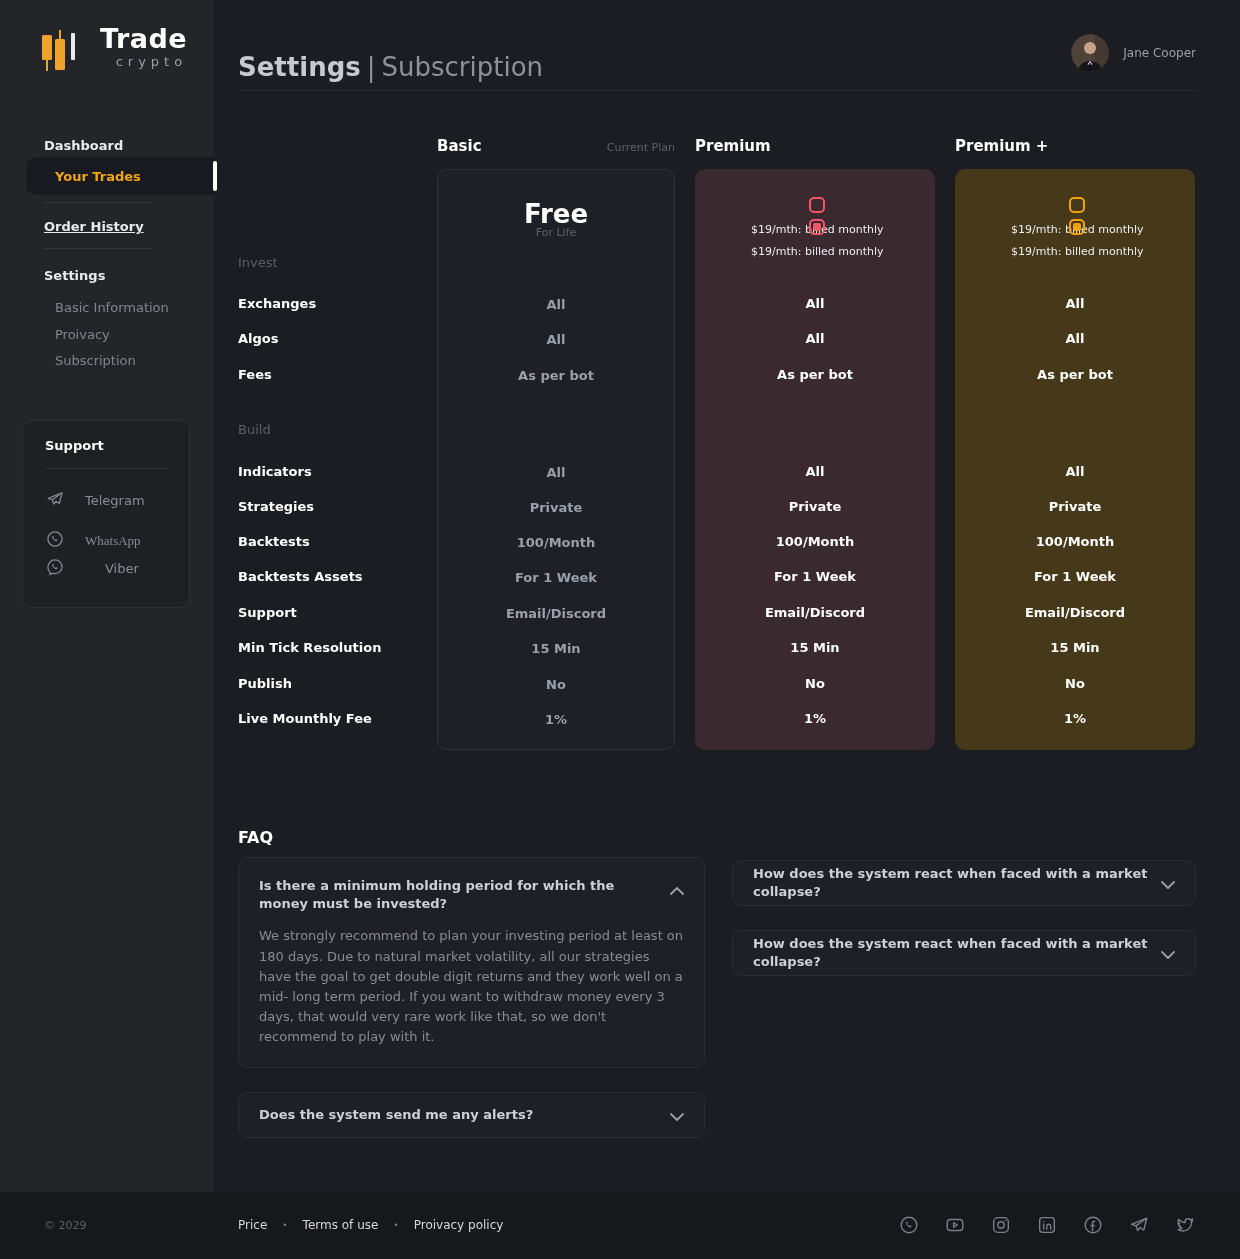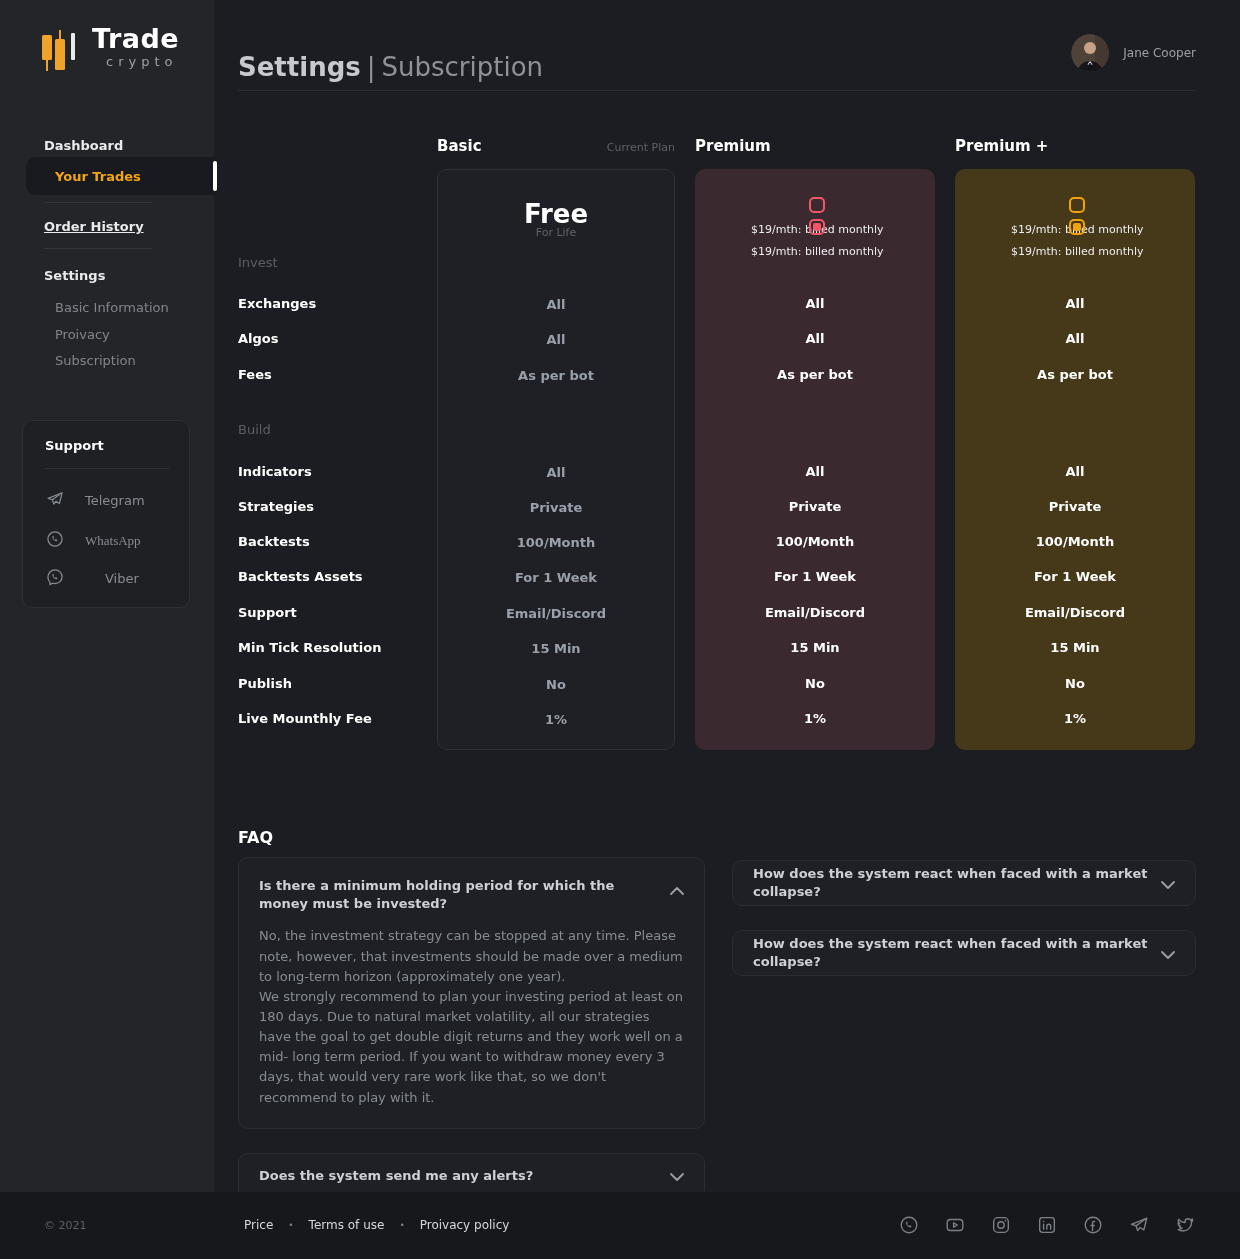--- a/index.html
+++ b/index.html
@@ -5,21 +5,21 @@
   * { margin:0; padding:0; box-sizing:border-box; }
   html,body { width:1240px; height:1259px; }
   body {
     background:#1c1d22;
     font-family:"DejaVu Sans","Liberation Sans",sans-serif;
     color:#ffffff; position:relative; overflow:hidden;
   }
   
   .sidebar { position:absolute; left:0; top:0; width:214px; height:1192px; background:#242529; }
   .logo { position:absolute; left:42px; top:24px; display:flex; align-items:flex-start; }
-  .logo-text { padding-left:16px; }
+  .logo-text { padding-left:24px;text-align:right; }
   .logo-title { font-size:27px; font-weight:bold; color:#fff; line-height:1.1; letter-spacing:.5px; }
   .logo-sub { font-size:13px; color:#9ba0a8; letter-spacing:5px; margin-top:0; padding-left:14px; }
   .nav-item { position:absolute; left:44px; font-size:13px; font-weight:bold; color:#e9eaec; cursor:pointer; }
   .nav-sub { position:absolute; left:55px; font-size:13px; color:#80858d; cursor:pointer; }
   .trades-row { position:absolute; left:26px; top:157px; width:188px; height:38px; background:#191a1f;
     border-radius:10px 0 0 10px; display:flex; align-items:center; cursor:pointer; }
   .trades-row span { padding-left:29px; font-size:13px; font-weight:bold; color:#f2a516; }
   .active-indicator { position:absolute; left:213px; top:161px; width:4px; height:30px; background:#ffffff; border-radius:2px; z-index:6; }
   .side-divider { position:absolute; left:44px; width:108px; height:1px; background:rgba(255,255,255,.08); }
   .support-box { position:absolute; left:22px; top:420px; width:168px; height:188px;
@@ -80,21 +80,21 @@
   .faq-a p + p { margin-top:0; }
   .faq-collapsed { height:46px; display:flex; align-items:center; justify-content:space-between; padding:0 20px; }
   .faq-collapsed .faq-q { padding-right:0; }
   .faq-col-l .faq-collapsed { margin-top:24px; }
   .faq-col-r .faq-collapsed + .faq-collapsed { margin-top:24px; }
   .chev { position:absolute; right:20px; top:22px; }
   .faq-collapsed .chev { position:static; }
   
   .footer { position:absolute; left:0; top:1192px; width:1240px; height:67px; background:#17181c; }
   .copyright { position:absolute; left:44px; top:27px; font-size:11px; color:#5b5f66; }
-  .foot-links { position:absolute; left:244px; top:26px; display:flex; align-items:center; gap:15px; font-size:12px; color:#d6d8db; }
+  .foot-links { position:absolute; left:238px; top:26px; display:flex; align-items:center; gap:15px; font-size:12px; color:#d6d8db; }
   .foot-links a { color:#d6d8db; text-decoration:none; cursor:pointer; }
   .foot-dot { color:#787d85; font-size:9px; }
   .socials { position:absolute; right:44px; top:22px; display:flex; gap:24px; }
   .socials span { cursor:pointer; display:inline-flex; }
 </style>
 </head>
 <body>
 
 <aside class="sidebar">
   <div class="logo">
@@ -139,21 +139,21 @@
     </div>
     <div class="support-item" style="top:108px;font-family:Liberation Serif, serif;">
       <span>
         <svg width="20" height="20" viewBox="0 0 24 24" fill="none" stroke="#878c94" stroke-width="1.5">
           <circle cx="12" cy="12" r="8.5"></circle>
           <path d="M9.3 8.2c.3-.1.6 0 .7.3l.6 1.2c.1.2 0 .5-.2.7l-.5.5c.4 1 1.2 1.8 2.2 2.2l.5-.5c.2-.2.5-.3.7-.2l1.2.6c.3.1.4.4.3.7-.2.6-.8 1-1.4.9-2.4-.3-4.3-2.2-4.6-4.6-.1-.7.3-1.3.5-1.8z" fill="#878c94" stroke="none"></path>
         </svg>
       </span>
       <span>WhatsApp</span>
     </div>
-    <div class="support-item" style="top:146px;gap:40px;">
+    <div class="support-item" style="top:136px;gap:40px;">
       <span>
         <svg width="20" height="20" viewBox="0 0 24 24" fill="none" stroke="#878c94" stroke-width="1.5">
           <path d="M12 3.5c4.7 0 8.5 3.6 8.5 8.2 0 4.6-3.8 8.2-8.5 8.2-.9 0-1.8-.1-2.6-.4L6 21v-2.6c-1.5-1.5-2.5-3.4-2.5-5.7C3.5 7.1 7.3 3.5 12 3.5z"></path>
           <path d="M9.3 8.2c.3-.1.6 0 .7.3l.6 1.2c.1.2 0 .5-.2.7l-.5.5c.4 1 1.2 1.8 2.2 2.2l.5-.5c.2-.2.5-.3.7-.2l1.2.6c.3.1.4.4.3.7-.2.6-.8 1-1.4.9-2.4-.3-4.3-2.2-4.6-4.6-.1-.7.3-1.3.5-1.8z" fill="#878c94" stroke="none"></path>
         </svg>
       </span>
       <span>Viber</span>
     </div>
   </div>
 </aside>
@@ -276,21 +276,20 @@
     <div class="faq-cols">
       <div class="faq-col-l">
         <div class="faq-card faq-expanded">
           <div class="faq-q">Is there a minimum holding period for which the money must be invested?</div>
           <span class="chev">
             <svg width="14" height="8" viewBox="0 0 14 8" fill="none" stroke="#9aa0a8" stroke-width="1.8" stroke-linecap="round" stroke-linejoin="round">
                 <path d="M1 7l6-6 6 6"></path>
               </svg>
           </span>
           <div class="faq-a">
-            <p>No, the investment strategy can be stopped at any time. Please note, however, that investments should be made over a medium to long-term horizon (approximately one year).</p>
             <p>We strongly recommend to plan your investing period at least on 180 days. Due to natural market volatility, all our strategies have the goal to get double digit returns and they work well on a mid- long term period. If you want to withdraw money every 3 days, that would very rare work like that, so we don't recommend to play with it.</p>
           </div>
         </div>
         <div class="faq-card faq-collapsed">
           <span class="faq-q">Does the system send me any alerts?</span>
           <span class="chev">
             <svg width="14" height="8" viewBox="0 0 14 8" fill="none" stroke="#9aa0a8" stroke-width="1.8" stroke-linecap="round" stroke-linejoin="round">
                 <path d="M1 1l6 6 6-6"></path>
               </svg>
           </span>
@@ -312,21 +311,21 @@
                 <path d="M1 1l6 6 6-6"></path>
               </svg>
           </span>
         </div>
       </div>
     </div>
   </section>
 </main>
 
 <footer class="footer">
-  <span class="copyright">© 2021</span>
+  <span class="copyright">© 2029</span>
   <div class="foot-links">
     <a>Price</a>
     <span class="foot-dot">•</span>
     <a>Terms of use</a>
     <span class="foot-dot">•</span>
     <a>Proivacy policy</a>
   </div>
   <div class="socials">
     <span>
       <svg width="22" height="22" viewBox="0 0 24 24" fill="none" stroke="#7b8088" stroke-width="1.5">

